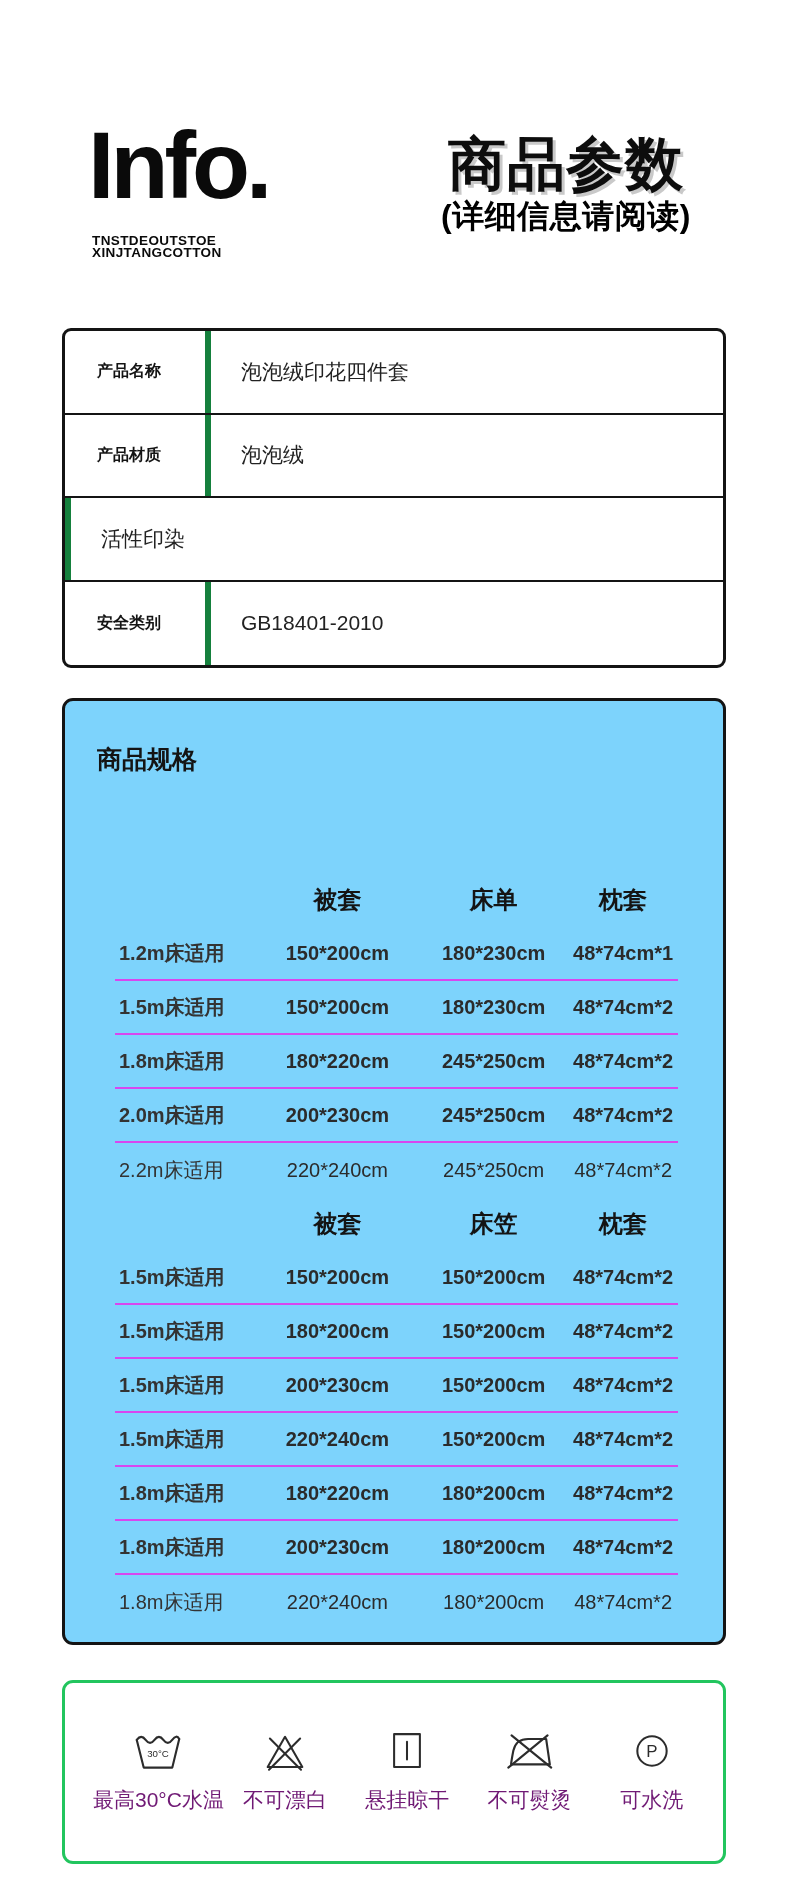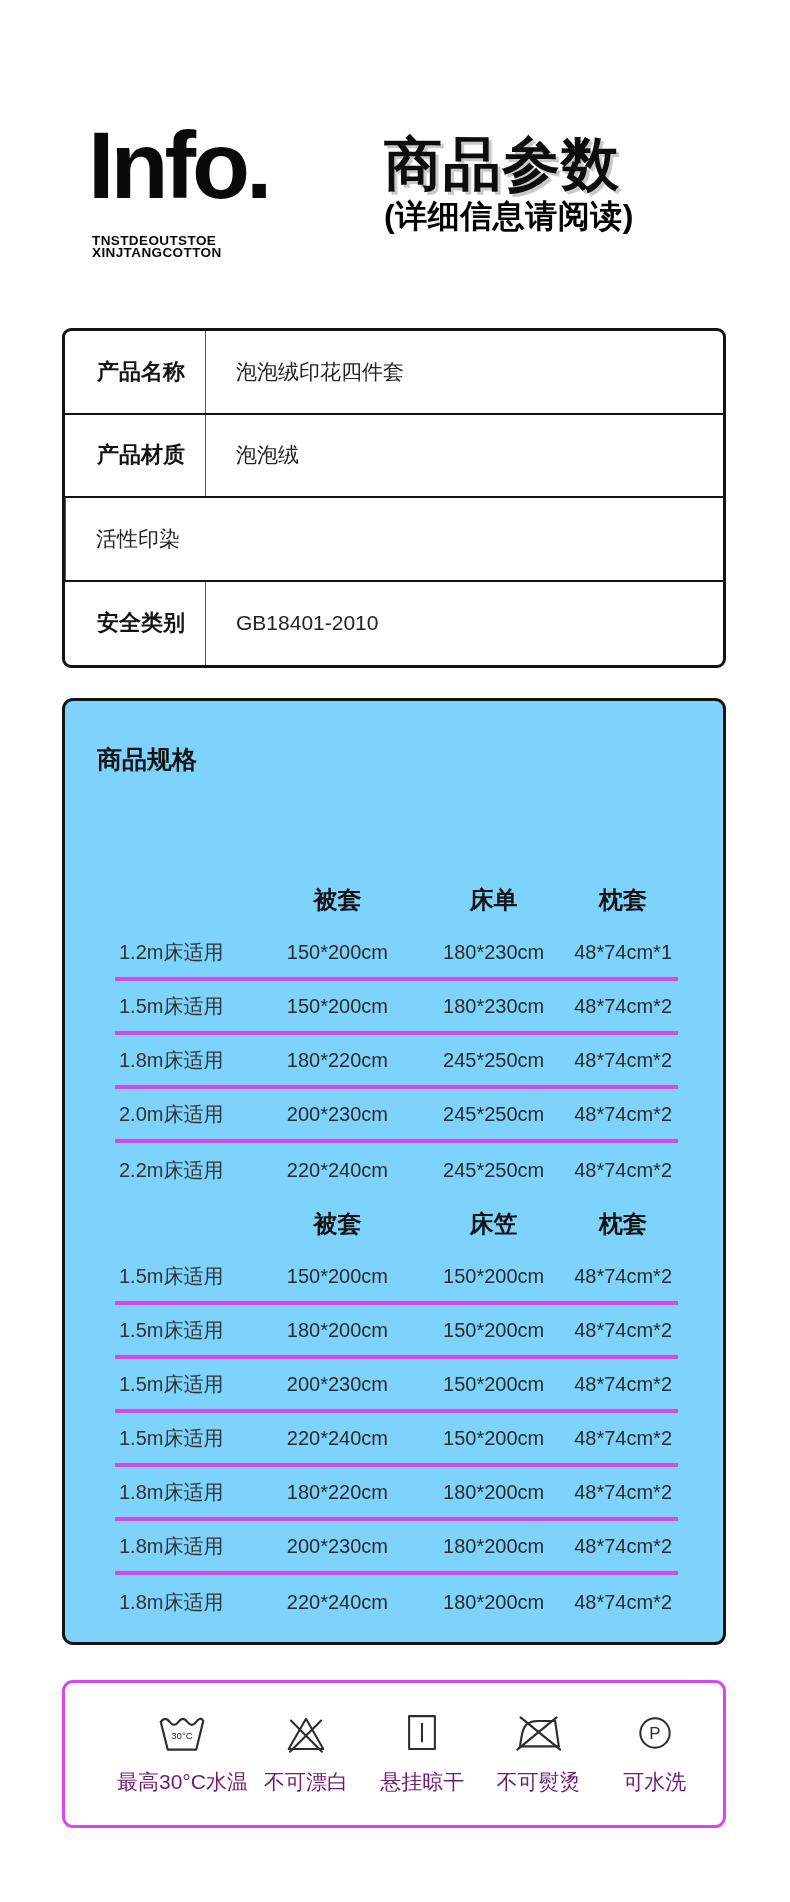--- a/index.html
+++ b/index.html
@@ -9,62 +9,62 @@
   }
   
   .logo{
     position:absolute;left:88px;top:118px;font-size:95px;font-weight:900;
     letter-spacing:-4px;line-height:1;color:#0a0a0a;
   }
   .logo-sub{
     position:absolute;left:92px;top:215px;font-size:13.5px;font-weight:800;
     letter-spacing:0.4px;line-height:12px;color:#0a0a0a;margin-top:20px;
   }
-  .title-block{position:absolute;left:384px;top:134px;width:340px;text-align:left;}
+  .title-block{position:absolute;left:396px;top:134px;width:340px;text-align:center;}
   .page-title{
     font-size:58px;font-weight:900;letter-spacing:1px;color:#0d0d0d;line-height:1.05;
     text-shadow:3px 3px 0 #c9c9c9;
   }
   .page-subtitle{margin-top:0;font-size:32px;font-weight:700;letter-spacing:0.5px;color:#000000;}
   
   .params-table{
     position:absolute;left:62px;top:328px;width:664px;height:340px;box-sizing:border-box;
     border:3px solid #141414;border-radius:9px;overflow:hidden;background:#fff;
   }
   .p-row{display:flex;height:83.5px;border-bottom:2px solid #141414;box-sizing:border-box;}
   .p-row:last-child{border-bottom:none;}
   .p-label{
     width:140px;box-sizing:border-box;padding-left:32px;display:flex;align-items:center;
-    font-size:22px;font-weight:700;color:#141414;
+    font-size:16px;font-weight:700;color:#141414;
   }
   .p-value{
-    flex:1;border-left:1px solid #15803d;padding-left:30px;display:flex;align-items:center;
+    flex:1;border-left:6px solid #15803d;padding-left:30px;display:flex;align-items:center;
     font-size:21px;color:#222222;
   }
   
   .spec-box{
     position:absolute;left:62px;top:698px;width:664px;height:947px;box-sizing:border-box;
     border:3px solid #141414;border-radius:11px;background:#7dd3fc;
   }
   .spec-title{position:absolute;left:32px;top:42px;font-size:25px;font-weight:700;color:#141414;}
   .spec-table{position:absolute;left:50px;top:172px;width:563px;}
   .s-row{
     display:grid;grid-template-columns:25% 29% 26.5% 19.5%;height:54px;
     align-items:center;box-sizing:border-box;
   }
-  .s-row.divider{border-bottom:4px solid #d946ef;}
+  .s-row.divider{border-bottom:2px solid #d946ef;font-weight:bold;}
   .s-cell{font-size:20px;color:#2b2b2b;text-align:center;white-space:nowrap;}
   .s-cell.rowlabel{text-align:left;padding-left:4px;color:#333333;}
   .s-row.header .s-cell{font-weight:700;color:#141414;font-size:24px;}
   
   .care-box{
-    position:absolute;left:62px;top:1680px;width:664px;height:148px;box-sizing:border-box;
-    border:3px solid #d946ef;border-radius:11px;background:#fff;
+    position:absolute;left:62px;top:1680px;width:664px;height:184px;box-sizing:border-box;
+    border:3px solid #22c55e;border-radius:11px;background:#fff;
     display:flex;justify-content:space-between;align-items:center;
-    padding:6px 10px 14px 52px;
+    padding:6px 10px 14px 28px;
   }
   .care-item{flex:1;display:flex;flex-direction:column;align-items:center;}
   .care-icon{height:52px;display:flex;align-items:flex-end;justify-content:center;}
   .care-icon svg{display:block;}
   .care-label{margin-top:11px;font-size:21px;color:#701a75;white-space:nowrap;}
   .ic{stroke:#2c2c2c;stroke-width:2.3;fill:none;stroke-linecap:round;stroke-linejoin:round;}
   .ic-txt{fill:#2c2c2c;stroke:none;font-family:"Liberation Sans","DejaVu Sans",sans-serif;}
 </style>
 </head>
 <body>

